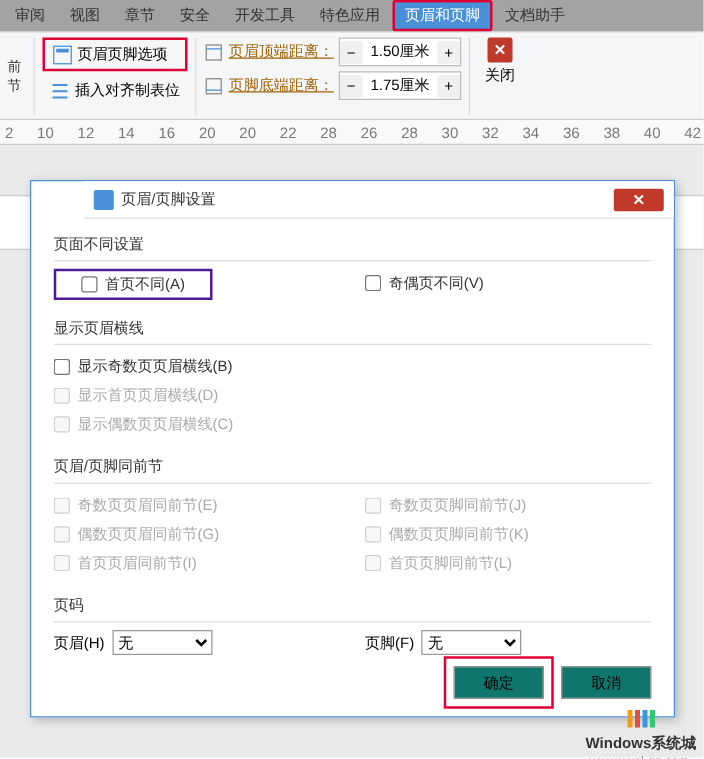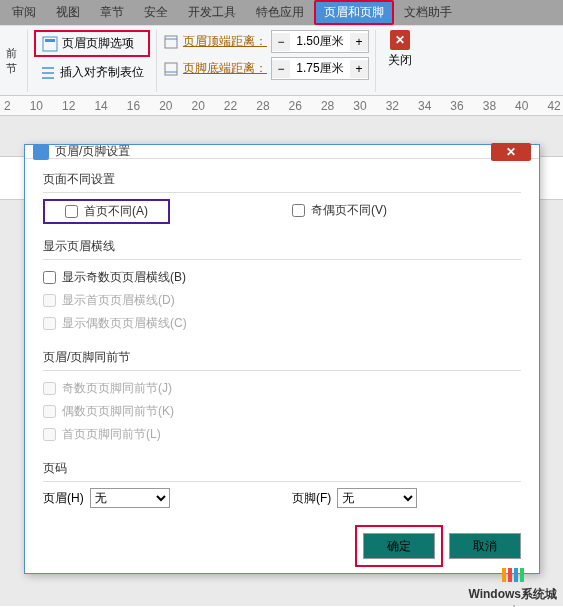--- a/index.html
+++ b/index.html
@@ -23,21 +23,21 @@
 .close-group { display: flex; flex-direction: column; align-items: center; justify-content: center; padding: 0 12px; gap: 2px; }
 .close-x { width: 20px; height: 20px; background: #c0392b; color: #fff; text-align: center; line-height: 20px; border-radius: 2px; font-weight: bold; }
 
 .ruler { height: 20px; background: #f9f9f9; border-bottom: 1px solid #ccc; display: flex; align-items: center; padding: 0 4px; font-size: 10px; color: #777; gap: 19px; overflow: hidden; }
 .ruler span { flex: 0 0 auto; }
 
 .page-area { position: relative; height: 490px; background: #eaeaea; }
 .page-slice { position: absolute; left: 0; right: 0; top: 40px; height: 44px; background: #fff; border-top: 1px solid #ccc; border-bottom: 1px solid #ccc; }
 
 .dialog { position: absolute; left: 24px; top: 144px; width: 516px; height: 430px; background: #fff; border: 1px solid #4a90d9; box-shadow: 2px 2px 8px rgba(0,0,0,.25); }
-.dlg-title { height: 14px; background: #fff; display: flex; align-items: center; padding: 0 8px; border-bottom: 1px solid #ddd; }
+.dlg-title { height: 30px; background: #fff; display: flex; align-items: center; padding: 0 8px; border-bottom: 1px solid #ddd; margin-left: 42px; }
 .dlg-logo { width: 16px; height: 16px; background: #4a90d9; border-radius: 2px; margin-right: 6px; }
 .dlg-title-text { flex: 1; color: #333; }
 .dlg-close { width: 40px; height: 18px; background: #c0392b; color: #fff; text-align: center; line-height: 18px; border-radius: 2px; cursor: pointer; font-weight: bold; }
 
 .dlg-body { padding: 12px 18px; }
 .section { margin-bottom: 14px; }
 .section-title { color: #333; margin-bottom: 6px; padding-bottom: 4px; border-bottom: 1px solid #ddd; }
 .row2 { display: flex; gap: 20px; }
 .col { flex: 1; }
 .chk { display: flex; align-items: center; gap: 6px; padding: 3px 0; color: #333; cursor: pointer; }
@@ -193,20 +193,34 @@
         <span>显示偶数页页眉横线(C)</span>
       </label>
     </div>
 
     <div class="section">
       <div class="section-title">页眉/页脚同前节</div>
       <div class="row2">
         <div class="col">
           <label class="chk disabled">
               <input type="checkbox" disabled="" style="">
+              <span>奇数页页眉同前节(E)</span>
+            </label>
+          <label class="chk disabled">
+              <input type="checkbox" disabled="" style="">
+              <span>偶数页页眉同前节(G)</span>
+            </label>
+          <label class="chk disabled">
+              <input type="checkbox" disabled="" style="">
+              <span>首页页眉同前节(I)</span>
+            </label>
+        </div>
+        <div class="col">
+          <label class="chk disabled">
+              <input type="checkbox" disabled="" style="">
               <span>奇数页页脚同前节(J)</span>
             </label>
           <label class="chk disabled">
               <input type="checkbox" disabled="" style="">
               <span>偶数页页脚同前节(K)</span>
             </label>
           <label class="chk disabled">
               <input type="checkbox" disabled="" style="">
               <span>首页页脚同前节(L)</span>
             </label>

